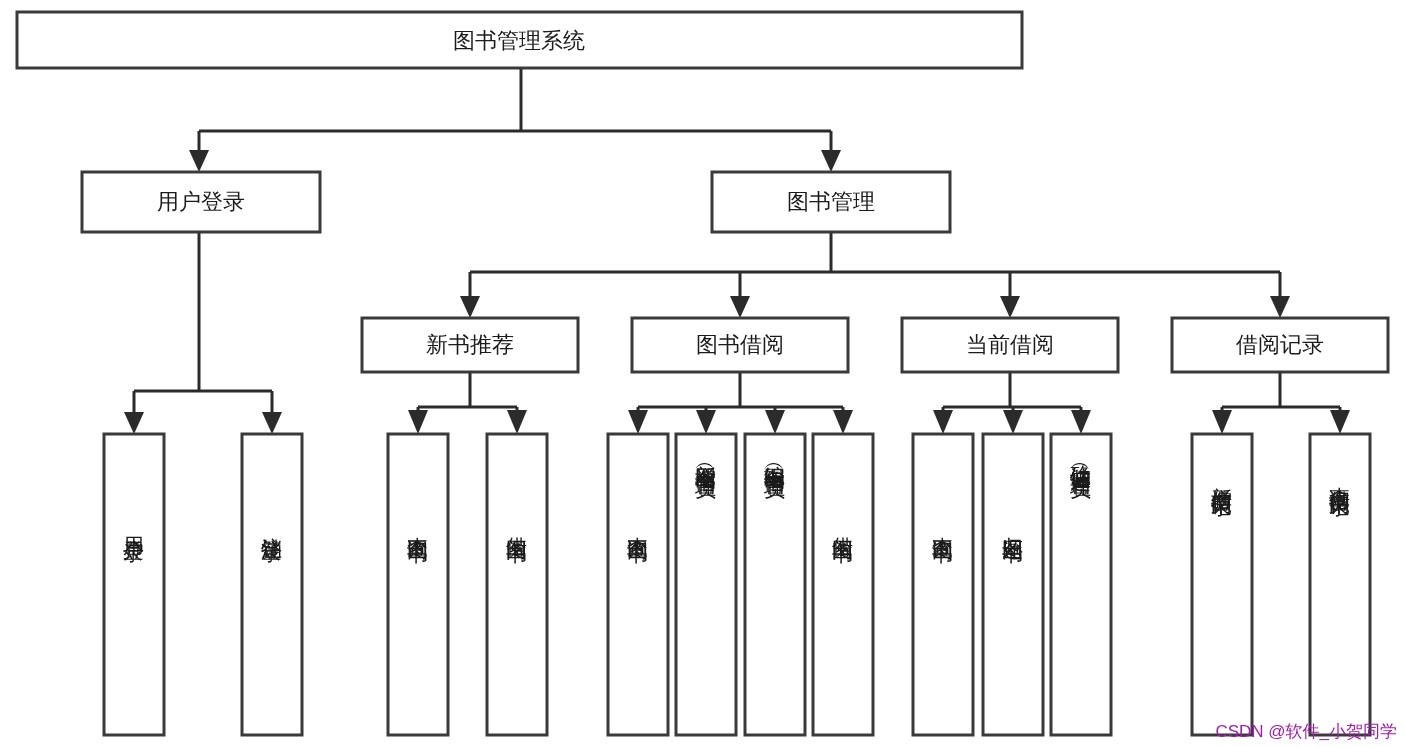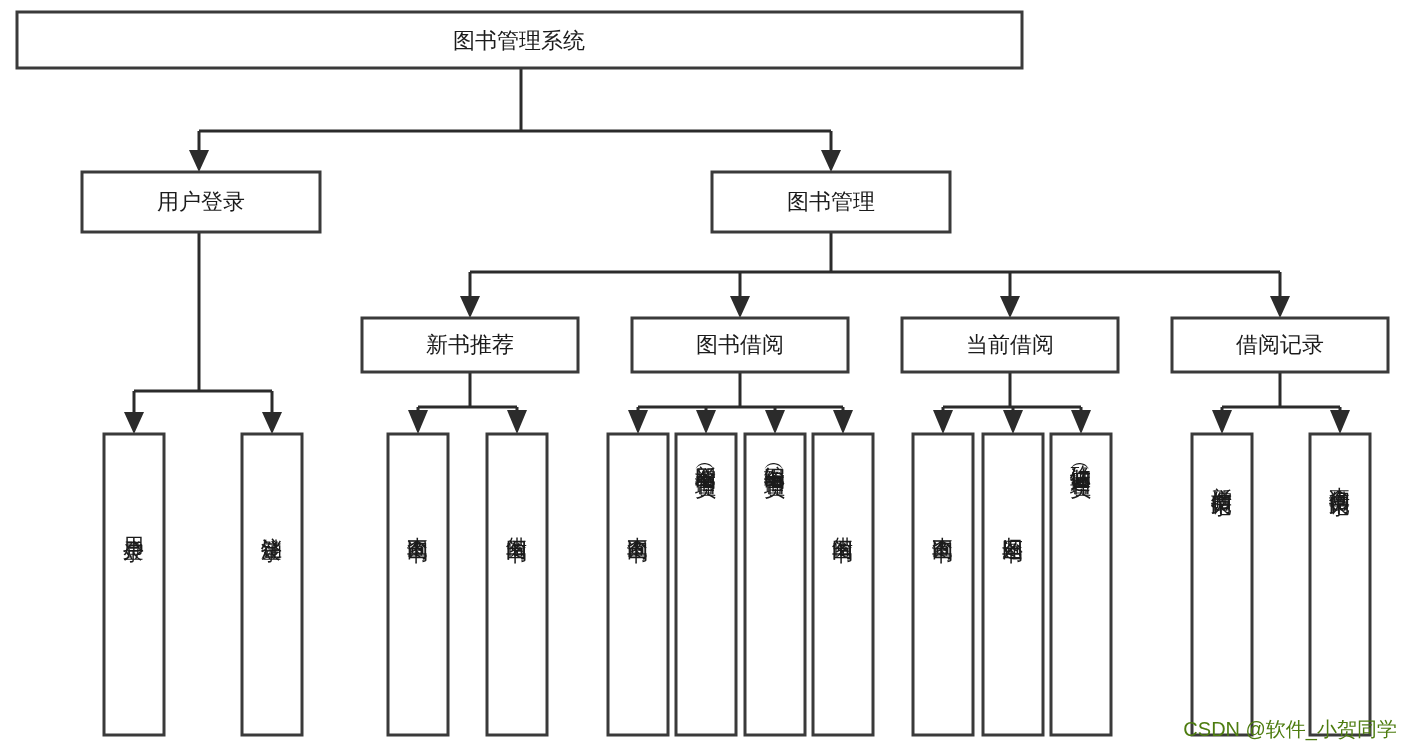--- a/index.html
+++ b/index.html
@@ -35,22 +35,22 @@
     fill:#1b1b1b;
     writing-mode:vertical-rl;
     text-orientation:upright;
     letter-spacing:2px;
   }
   .watermark{
     position:absolute;
     right:8px;
     bottom:4px;
     font-family:"Liberation Sans","DejaVu Sans",sans-serif;
-    font-size:20px;
-    color:#4d7c0f;
+    font-size:17px;
+    color:#a21caf;
     white-space:nowrap;
     user-select:none;
   }
 </style>
 </head>
 <body>
 
 <svg id="diagram" viewBox="0 0 1405 747" xmlns="http://www.w3.org/2000/svg">
 
   <g>

